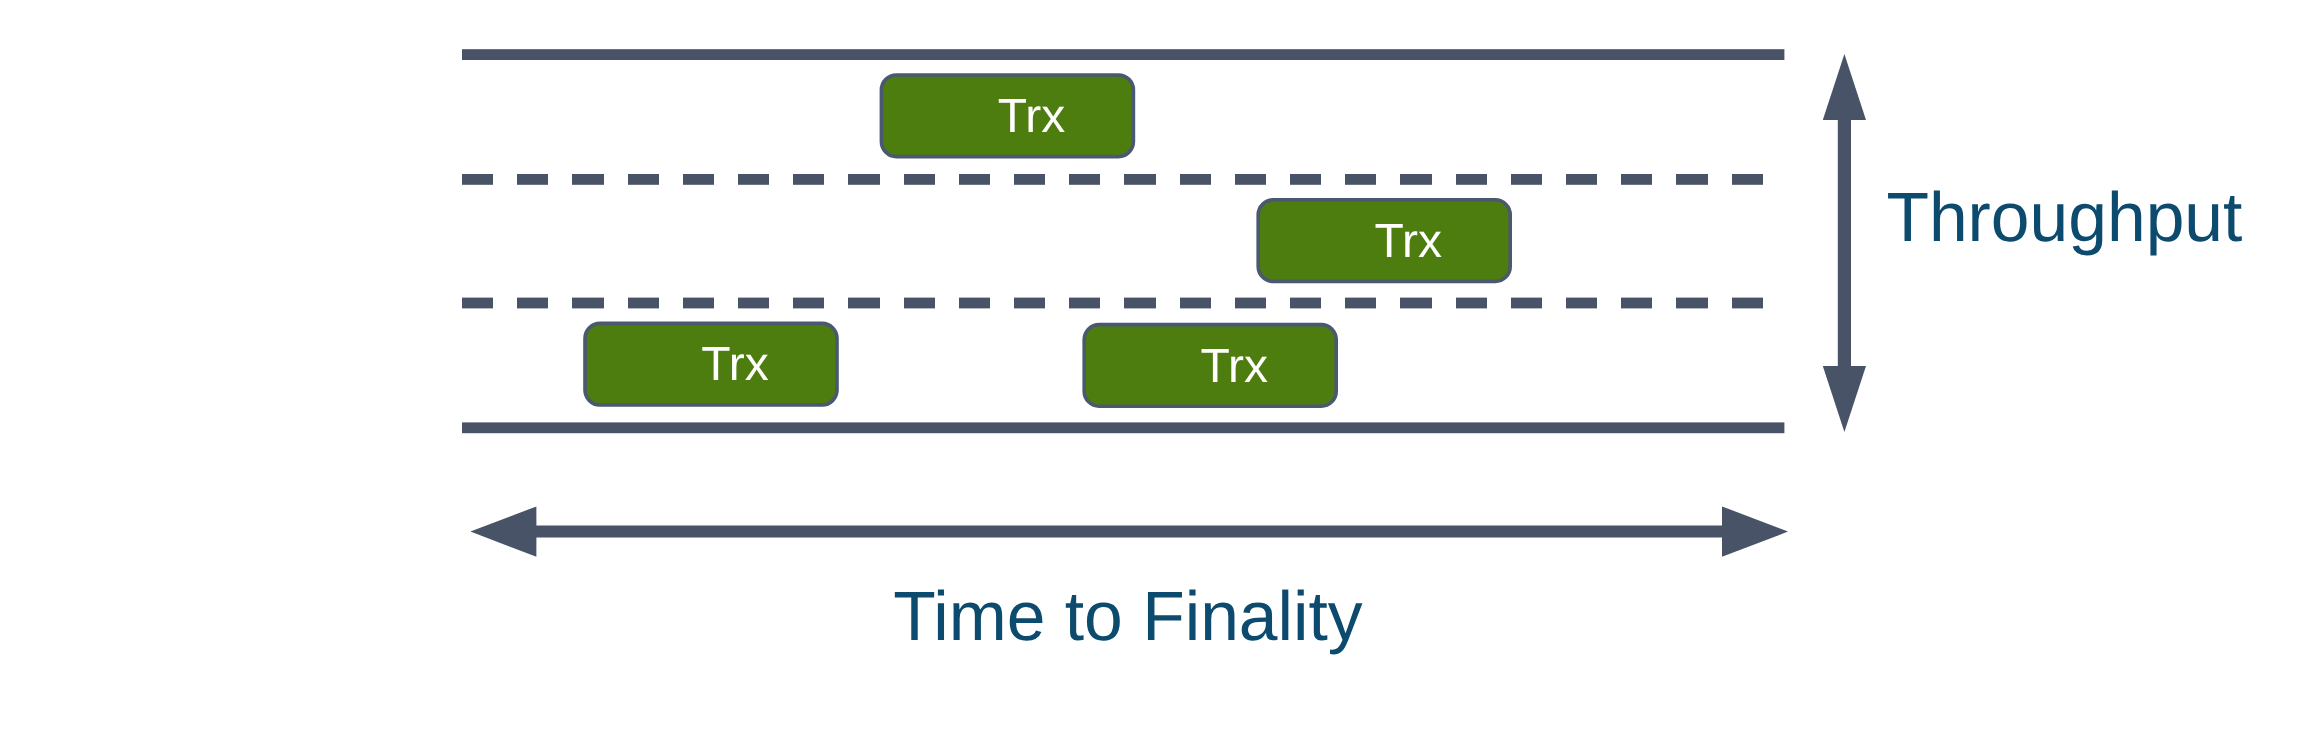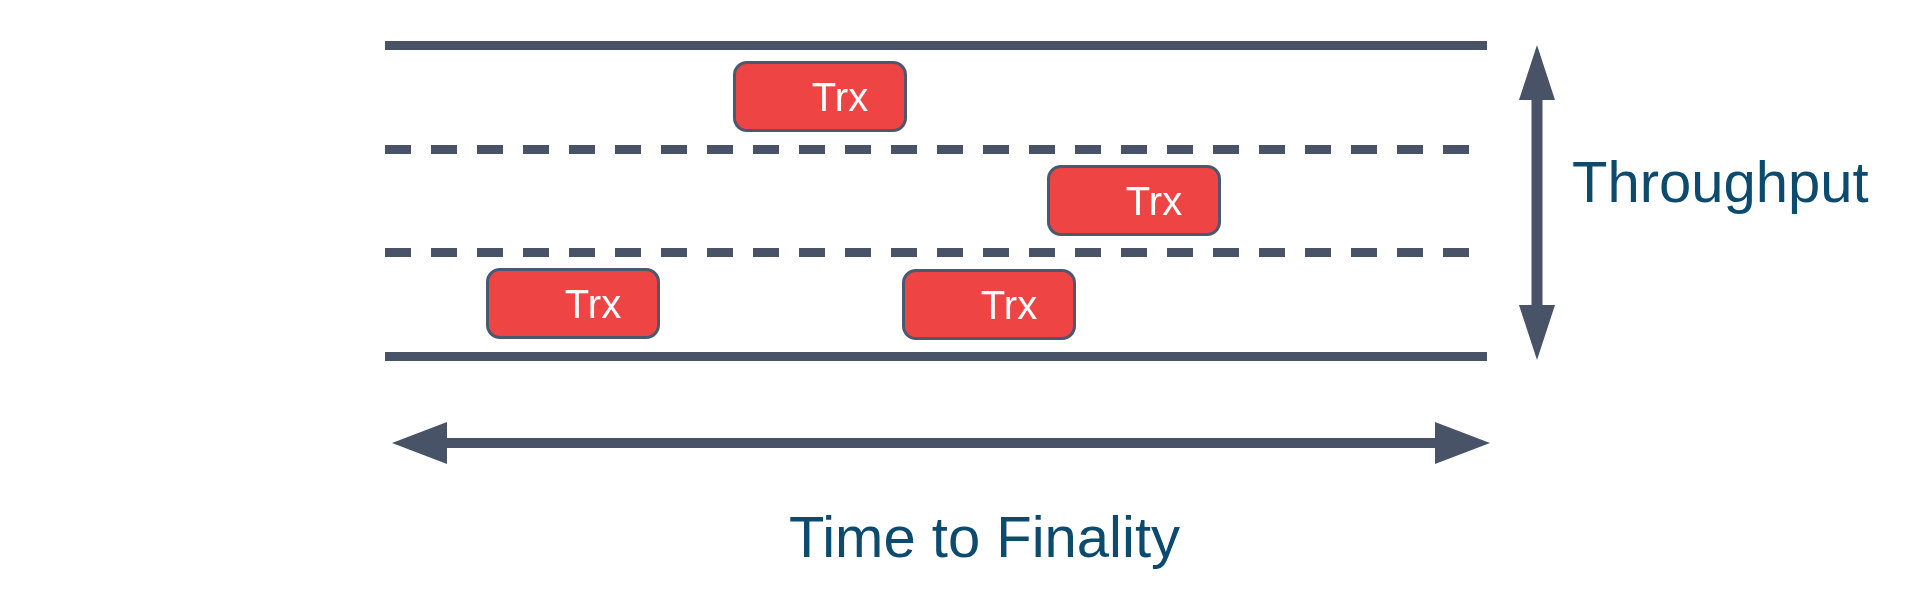--- a/index.html
+++ b/index.html
@@ -26,24 +26,24 @@
   }
   .line.dashed {
     background: repeating-linear-gradient(
       to right,
       #485368 0px, #485368 26px,
       transparent 26px, transparent 46px
     );
   }
   .trx-box {
     position: absolute;
-    width: 174px;
+    width: 213px;
     height: 71px;
     box-sizing: border-box;
-    background: #ef4444;
+    background: #4d7c0f;
     border: 3px solid #4a5870;
     border-radius: 14px;
     display: flex;
     align-items: center;
     justify-content: center;
     padding-left: 40px;
   }
   .trx-box span {
     color: #ffffff;
     font-size: 40px;
@@ -59,23 +59,23 @@
     font-size: 58px;
     line-height: 1.1;
     white-space: nowrap;
   }
   #label-throughput {
     left: 1572px;
     top: 150px;
   }
   #label-time {
     left: 700px;
-    top: 505px;
+    top: 482px;
     width: 480px;
-    text-align: right;
+    text-align: center;
   }
 </style>
 </head>
 <body>
 
 <div class="canvas">
 
   <div class="line solid" style="top: 41px;"></div>
   <div class="line dashed" style="top: 145px;"></div>
   <div class="line dashed" style="top: 248px;"></div>

